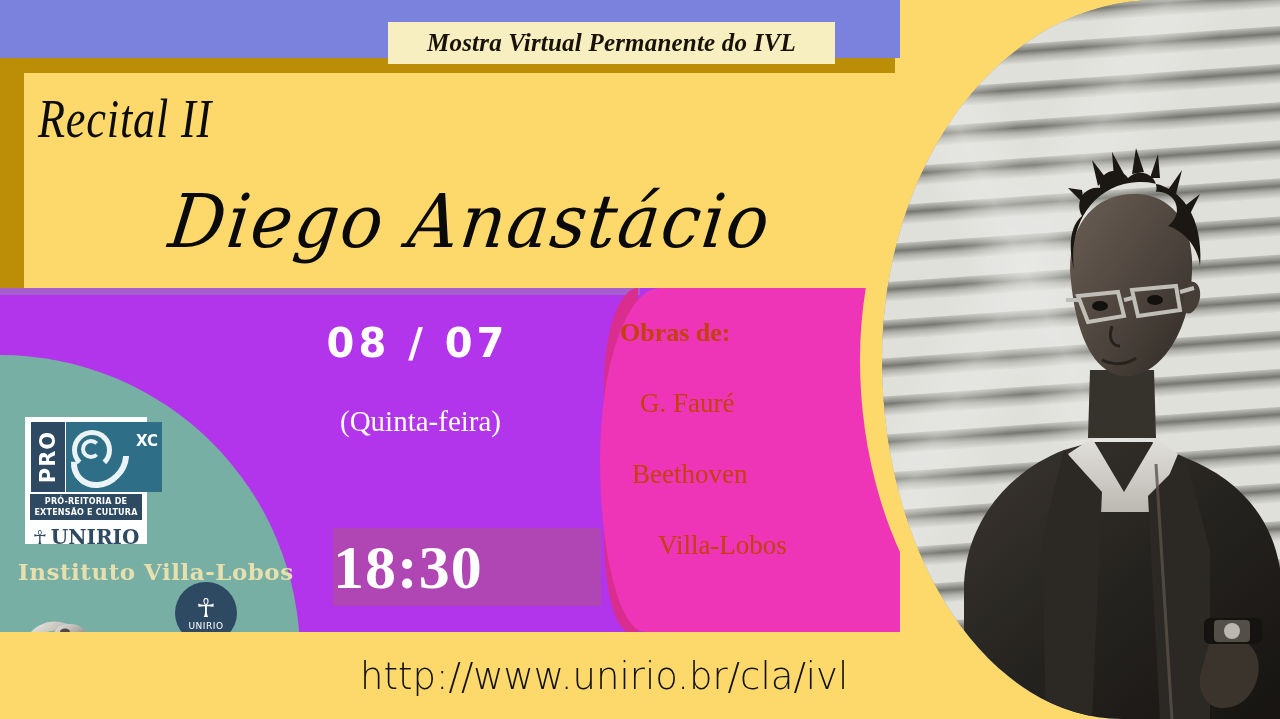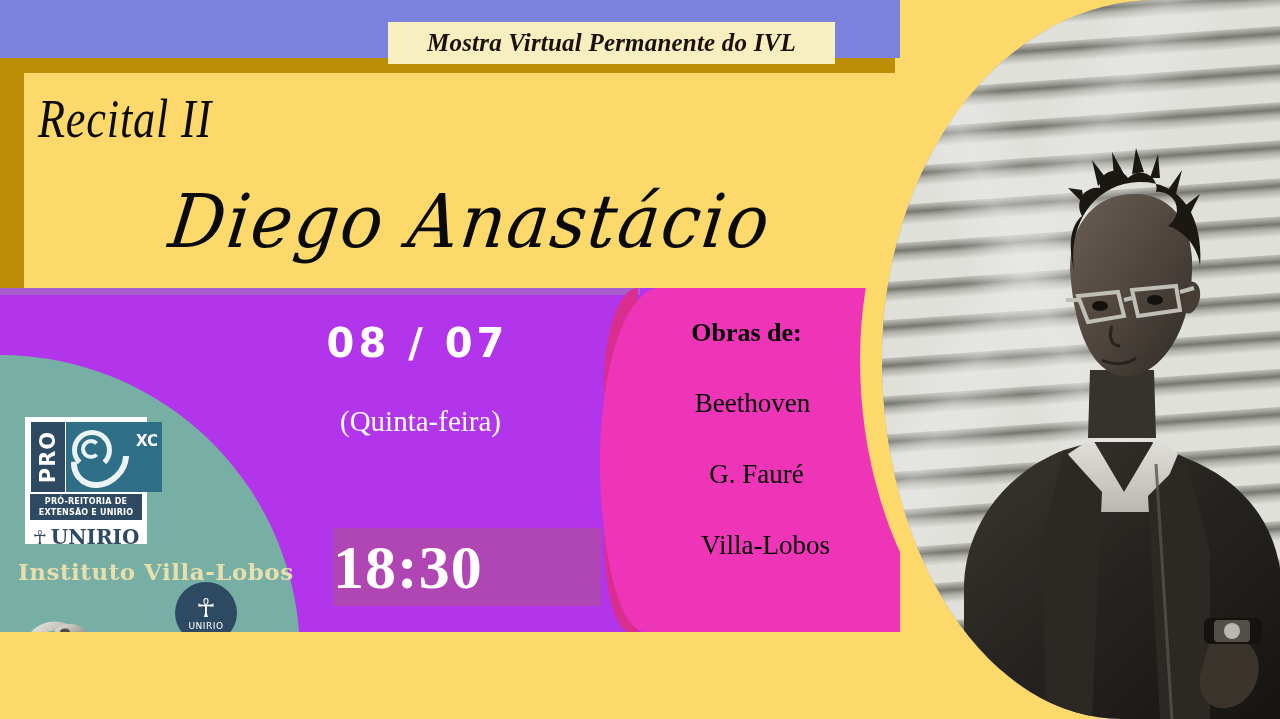--- a/index.html
+++ b/index.html
@@ -147,22 +147,22 @@
   .time-box span {
     font-family:"Liberation Serif", serif;
     font-weight:bold;
     font-size:62px; color:#ffffff;
     letter-spacing:1px;
   }
 
   
   .works {
     position:absolute; left:638px; top:318px; width:235px;
-    color:#000000;
-    text-align:center;
+    color:#c2410c;
+    text-align:left;
   }
   .works-title {
     font-family:"Liberation Serif", serif;
     font-weight:bold;
     font-size:26px;
     margin-left:-18px;
     margin-bottom:40px;
   }
   .works-item {
     font-family:"Liberation Serif", serif;
@@ -346,43 +346,43 @@
   <div class="pink-panel"></div>
 
   <div class="date-line">08  /  07</div>
   <div class="weekday">(Quinta-feira)</div>
   <div class="time-box">
     <span>18:30</span>
   </div>
 
   <div class="works">
     <div class="works-title">Obras de:</div>
+    <div class="works-item i1">G. Fauré</div>
     <div class="works-item i0">Beethoven</div>
-    <div class="works-item i1">G. Fauré</div>
     <div class="works-item i2">Villa-Lobos</div>
   </div>
 
   <div class="teal-area"></div>
 
   <div class="proexc">
     <div class="proexc-inner">
       <div class="proexc-mark">
         <div class="pm-left">
             <span>PRO</span>
           </div>
         <div class="pm-right">
           <div class="pm-c"></div>
           <div class="pm-spiral"></div>
           <div class="pm-spiral2"></div>
           <div class="pm-xc">XC</div>
         </div>
       </div>
       <div class="proexc-sub">
         <div>PRÓ-REITORIA DE</div>
-        <div>EXTENSÃO E UNIRIO</div>
+        <div>EXTENSÃO E CULTURA</div>
       </div>
       <div class="proexc-unirio">
         <span class="glyph">☥</span>
         <span class="word">UNIRIO</span>
       </div>
     </div>
   </div>
 
   <div class="ivl-title">Instituto Villa-Lobos</div>
   <svg class="ivl-sculpt" viewBox="0 0 226 128">
@@ -429,20 +429,21 @@
 
     <ellipse cx="52" cy="49" rx="16" ry="11" fill="url(#stone)"></ellipse>
     <ellipse cx="47" cy="46" rx="5" ry="3.4" fill="#4c4a45"></ellipse>
   </svg>
   <div class="unirio-seal">
     <span class="sg">☥</span>
     <span class="sw">UNIRIO</span>
   </div>
 
   <div class="bottom-band"></div>
+  <div class="url-text">http://www.unirio.br/cla/ivl</div>
 
   <div class="photo-wrap">
     <div class="photo-border"></div>
     <div class="photo">
       <div class="blinds"></div>
       <div class="blinds-diag"></div>
       <svg class="person" viewBox="0 0 360 600">
         <defs>
           <linearGradient id="skin" x1="0" y1="0" x2="1" y2="1">
             <stop offset="0%" stop-color="#6f6258"></stop>

